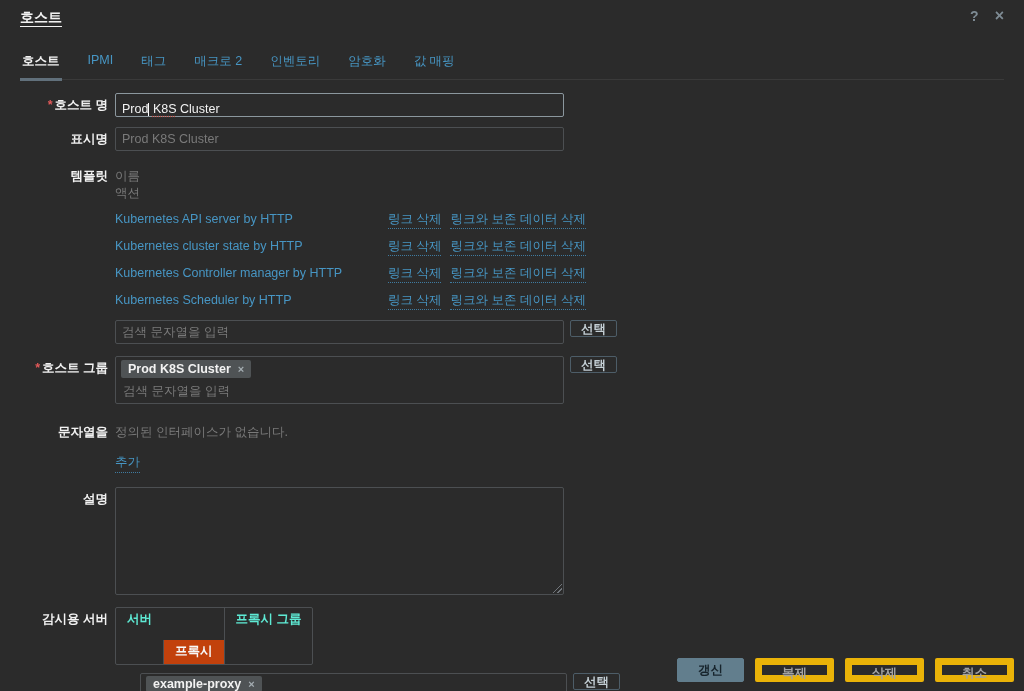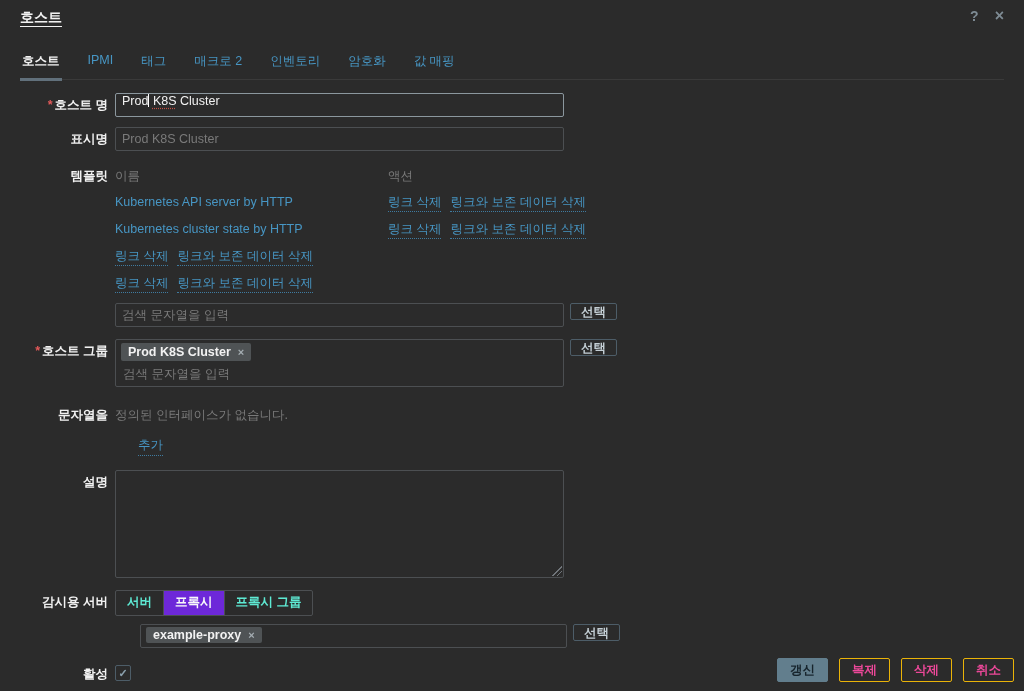--- a/index.html
+++ b/index.html
@@ -33,28 +33,28 @@
 
   .input {
     width:100%; height:24px; background:transparent; border:1px solid #4c4f52;
     border-radius:2px; color:#f2f2f2; padding:0 6px; font:inherit;
   }
   .input::placeholder { color:#7a7a7a; opacity:1; }
 
   
   .fake-input {
     width:100%; height:24px; border:1px solid #8b979e; border-radius:2px;
-    display:flex; align-items:flex-start; padding:0 6px; cursor:text; background:transparent;
+    display:flex; align-items:flex-end; padding:0 6px; cursor:text; background:transparent;
   }
   .fake-input span { white-space:pre; }
   .caret { width:1px; height:13px; background:#ffffff; flex:none; }
   .missp { text-decoration:underline dotted #c24f44; text-underline-offset:3px; }
 
   
-  .tpl-head { display:flex; color:#7a7a7a; padding-top:4px; margin-bottom:10px; }
+  .tpl-head { display:flex; color:#7a7a7a; padding-top:4px; margin-bottom:10px;flex-direction:column; }
   .tpl-name-col { width:273px; flex:none; }
   .tpl-row { display:flex; margin-bottom:10px; line-height:15px; }
   .tpl-link { color:#4796c4; cursor:pointer; }
   .tpl-actions { display:flex; gap:9px;align-items:flex-end; }
   .action-link { color:#4796c4; cursor:pointer; border-bottom:1px dotted #3f7ba0; padding-bottom:1px; white-space:nowrap; }
   .with-btn { display:flex; align-items:flex-start; }
   .btn-select {
     height:17px; margin-left:6px; padding:0 10px; flex:none;
     background:transparent; border:1px solid #4d5d68; border-radius:2px;
     color:#c3ced4; font:inherit; font-weight:bold; cursor:pointer;
@@ -67,52 +67,52 @@
   .multiselect.tall { min-height:43px; }
   .multiselect.short { height:24px; padding:2px 5px; }
   .chip {
     display:inline-flex; align-items:center; gap:7px; background:#4f5355;
     border-radius:2px; padding:1px 7px; font-weight:bold; line-height:16px; cursor:default;
   }
   .chip-x { color:#a5aeb3; cursor:pointer; font-size:11px; }
   .ms-placeholder { display:block; color:#7a7a7a; margin-top:5px; padding-left:2px; }
 
   .link-dotted { color:#4796c4; cursor:pointer; border-bottom:1px dotted #3f7ba0; padding-bottom:1px; display:inline-block; }
-  .add-row { margin-top:13px;margin-left:23px; }
+  .add-row { margin-top:13px; }
 
   
   .ta-wrap { position:relative; width:449px; }
   .textarea {
     width:100%; height:108px; background:transparent; border:1px solid #4c4f52; border-radius:2px;
     color:#f2f2f2; font:inherit; padding:4px 6px; resize:none; display:block;
   }
   .resize-handle {
     position:absolute; right:2px; bottom:2px; width:10px; height:10px; cursor:nwse-resize;
     background:linear-gradient(135deg, transparent 50%, #70757a 50%, #70757a 58%, transparent 58%, transparent 72%, #70757a 72%, #70757a 80%, transparent 80%);
   }
 
   
   .seg { display:inline-flex; border:1px solid #4c4f52; border-radius:2px; overflow:hidden; }
   .seg-item { padding:3px 11px 4px; cursor:pointer; color:#5eead4; font-weight:bold; border-left:1px solid #4c4f52; white-space:nowrap; }
   .seg-item:first-child { border-left:none; }
-  .seg-item.selected { background:#6d28d9; color:#f7f9fa; }
+  .seg-item.selected { background:#c2410c; color:#f7f9fa;margin-top:32px; }
   .seg-row { margin-bottom:8px; }
 
   
   .checkbox {
     width:16px; height:16px; border:1px solid #4d5d68; border-radius:2px; background:transparent;
     display:flex; align-items:center; justify-content:center; color:#8ba0ad;
     font-size:11px; font-weight:bold; cursor:pointer; margin-top:3px;
   }
 
   
   .footer { position:absolute; right:10px; bottom:9px; display:flex; gap:11px; }
-  .btn { height:24px; padding:0 12px; border-radius:2px; font:inherit; font-weight:bold; cursor:pointer; }
+  .btn { height:24px; padding:0 20px; border-radius:2px; font:inherit; font-weight:bold; cursor:pointer; }
   .btn-primary { background:#627e8d; border:1px solid #627e8d; color:#17242c; }
-  .btn-outline { background:transparent; border:1px solid #eab308; color:#ec4899; }
+  .btn-outline { background:transparent; border:7px solid #eab308; color:#a3a3a3; }
 </style>
 </head>
 <body>
 
 <div class="dialog">
 
   <div class="dlg-header">
     <div class="dlg-title">호스트</div>
     <div class="dlg-controls">
       <span class="hdr-icon">?</span>
@@ -170,26 +170,28 @@
           </div>
         </div>
         <div class="tpl-row">
           <div class="tpl-name-col"><span class="tpl-link">Kubernetes cluster state by HTTP</span></div>
           <div class="tpl-actions">
             <span class="action-link">링크 삭제</span>
             <span class="action-link">링크와 보존 데이터 삭제</span>
           </div>
         </div>
         <div class="tpl-row">
-          <div class="tpl-actions">
-            <span class="action-link">링크 삭제</span>
-            <span class="action-link">링크와 보존 데이터 삭제</span>
-          </div>
-        </div>
-        <div class="tpl-row">
+          <div class="tpl-name-col"><span class="tpl-link">Kubernetes Controller manager by HTTP</span></div>
+          <div class="tpl-actions">
+            <span class="action-link">링크 삭제</span>
+            <span class="action-link">링크와 보존 데이터 삭제</span>
+          </div>
+        </div>
+        <div class="tpl-row">
+          <div class="tpl-name-col"><span class="tpl-link">Kubernetes Scheduler by HTTP</span></div>
           <div class="tpl-actions">
             <span class="action-link">링크 삭제</span>
             <span class="action-link">링크와 보존 데이터 삭제</span>
           </div>
         </div>
 
         <div class="with-btn" style="width:505px; margin-top:2px;">
           <input class="input" style="width: 449px;" type="text" placeholder="검색 문자열을 입력">
           <button class="btn-select">선택</button>
         </div>

